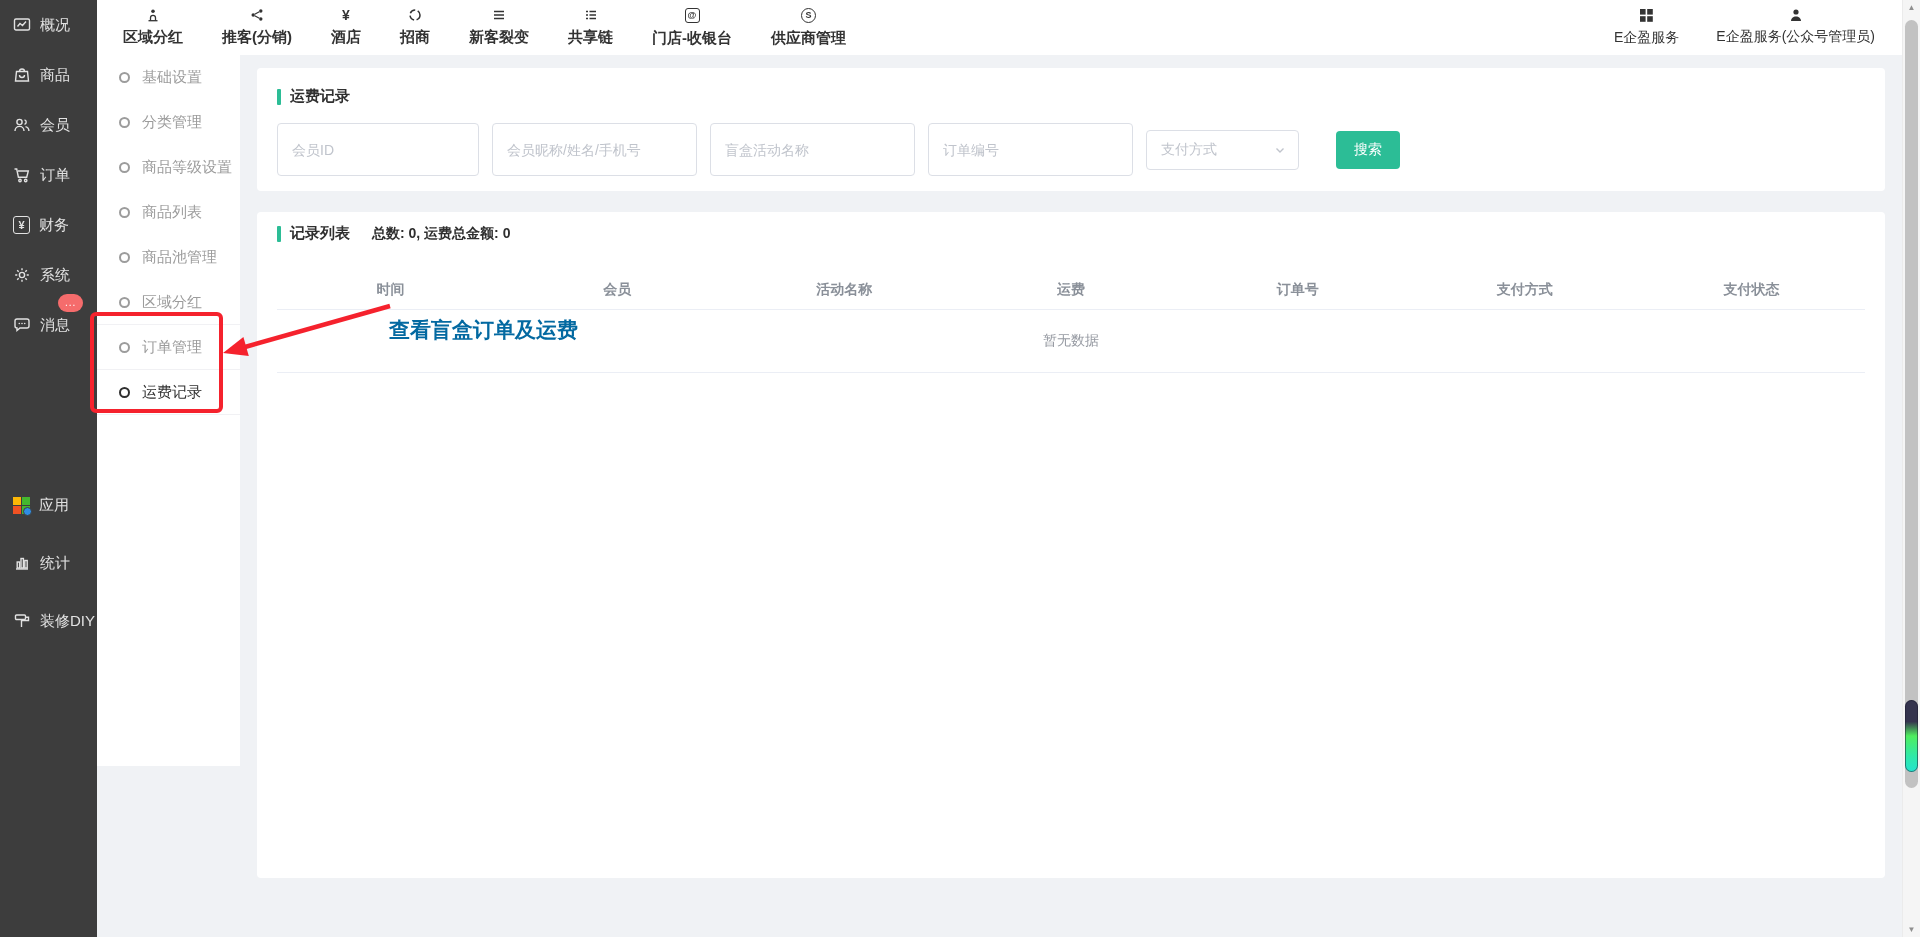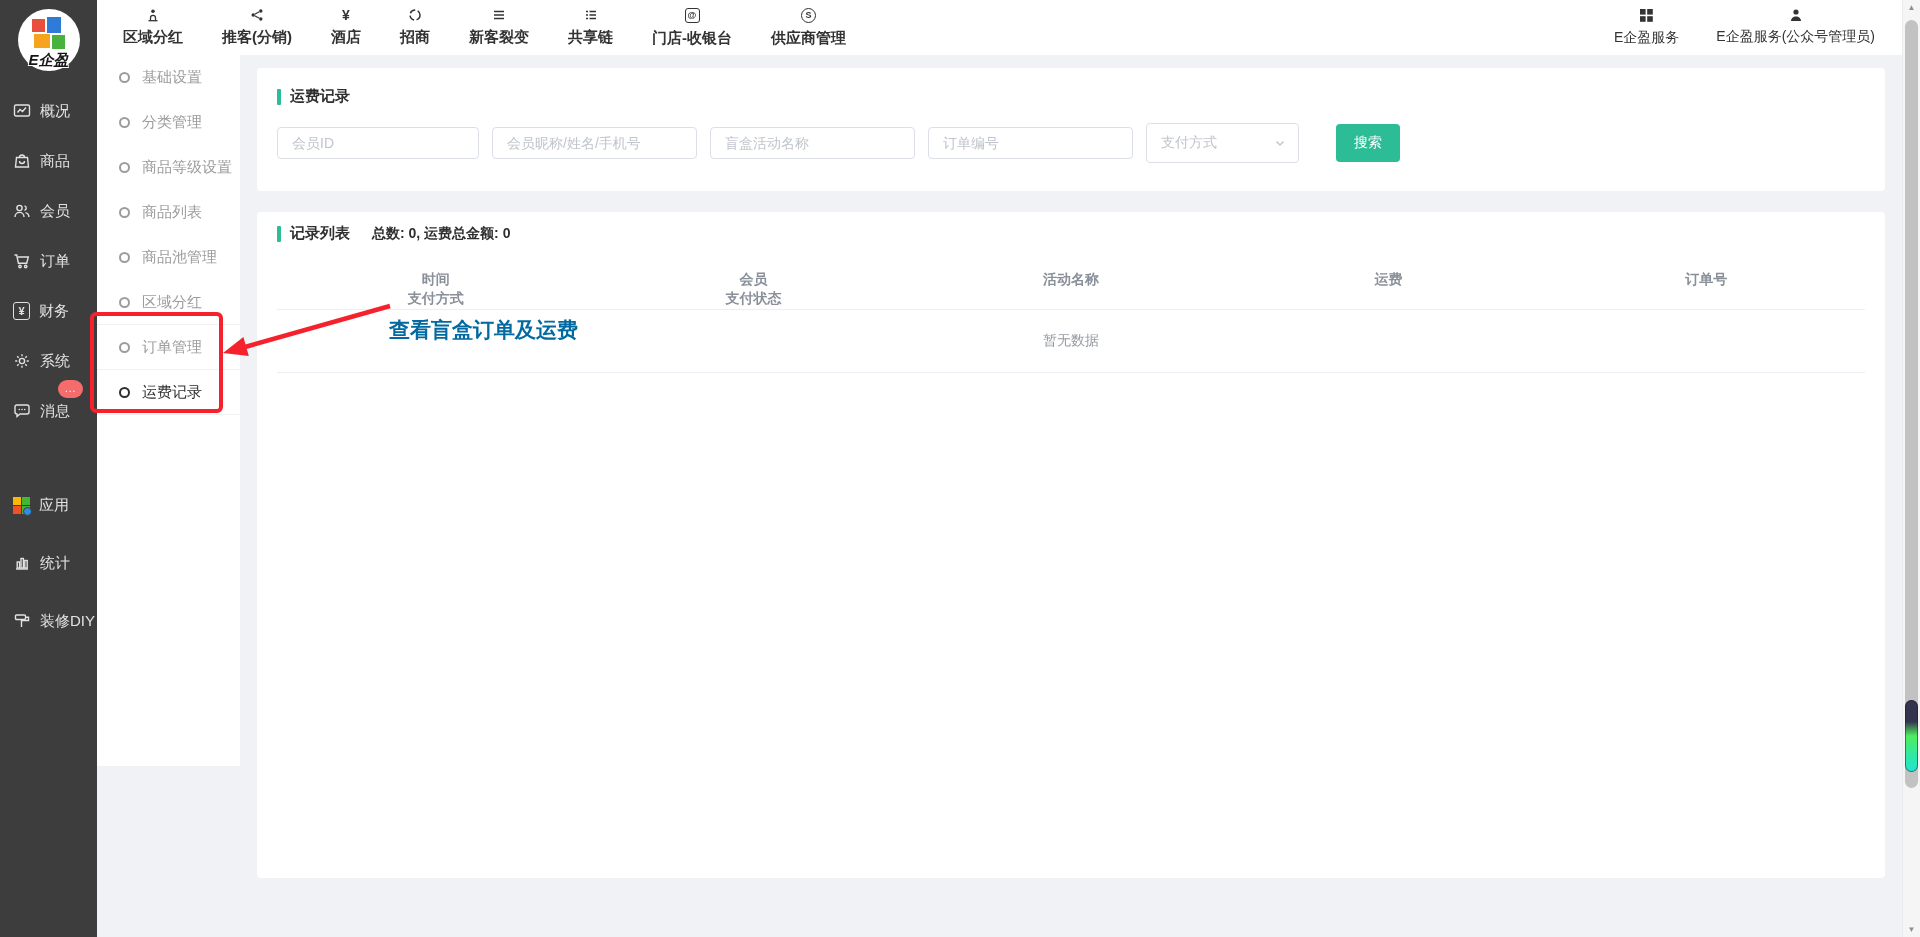--- a/index.html
+++ b/index.html
@@ -61,35 +61,35 @@
   .content { position:absolute; left:240px; top:55px; width:1662px; height:882px; padding:13px 17px 0 17px; }
   .card { background:#fff; border-radius:4px; }
   .card-search { height:123px; padding:19px 20px; margin-bottom:21px; }
   .card-records { min-height:666px; padding:12px 20px; }
   .panel-title-row { display:flex; align-items:center; gap:9px; }
   .green-bar { width:4px; height:16px; background:#2cbd96; border-radius:1px; }
   .panel-title { font-size:15px; font-weight:700; color:#2f2f2f; }
   .summary { margin-left:13px; font-size:14px; font-weight:700; color:#2f2f2f; }
 
   .search-row { margin-top:17px; display:flex; align-items:center; }
-  .s-input { height:32px; border:1px solid #dcdfe6; border-radius:4px; padding:0 14px; font-size:14px;
+  .s-input { height:53px; border:1px solid #dcdfe6; border-radius:4px; padding:0 14px; font-size:14px;
              color:#606266; outline:none; margin-right:13px; }
   .s-input::placeholder { color:#c0c4cc; }
   .w1{width:202px;} .w2{width:205px;} .w3{width:205px;} .w4{width:205px;}
   .select-box { width:153px; height:40px; border:1px solid #dcdfe6; border-radius:4px; display:flex;
                 align-items:center; justify-content:space-between; padding:0 12px 0 14px; font-size:14px;
                 color:#c0c4cc; margin-right:13px; cursor:pointer; background:#fff; }
   .date-box { width:398px; height:40px; border:1px solid #dcdfe6; border-radius:4px; display:flex;
               align-items:center; padding:0 12px; font-size:14px; color:#c0c4cc; background:#fff; cursor:pointer; }
   .date-box .d-start,.date-box .d-end { flex:1; text-align:center; }
   .date-box .d-sep { color:#606266; padding:0 4px; }
   .search-btn { width:64px; height:38px; background:#2cbd96; color:#fff; font-size:14px; border:none;
                 border-radius:4px; margin-left:24px; cursor:pointer; }
 
-  .table-head { margin-top:27px; display:grid; grid-template-columns:repeat(5,1fr); height:40px;
+  .table-head { margin-top:27px; display:grid; grid-template-columns:repeat(7,1fr); height:40px;
                 align-items:center; border-bottom:1px solid #ebeef5; }
   .th { text-align:center; font-size:14px; font-weight:700; color:#8a9099; }
   .empty-row { height:63px; display:flex; align-items:center; justify-content:center;
                border-bottom:1px solid #ebeef5; color:#969aa2; font-size:14px; }
 
   
   .anno-box { position:absolute; left:90px; top:312px; width:133px; height:101px; border:4px solid #f5222d;
               border-radius:6px; z-index:40; pointer-events:none; }
   .anno-text { position:absolute; left:389px; top:316px; font-size:21px; font-weight:700; color:#0369a1;
                z-index:40; pointer-events:none; }
@@ -103,29 +103,20 @@
   .sb-thumb { position:absolute; left:2px; top:20px; width:13px; height:768px; background:#c2c2c2;
               border-radius:7px; cursor:pointer; }
   .sb-marker { position:absolute; left:2px; top:700px; width:13px; height:72px; border-radius:7px;
                background:linear-gradient(180deg,#35344e 0%,#35344e 30%,#4eee5e 50%,#2fe9a8 78%,#23e3cf 100%);
                box-shadow:inset 0 0 0 1px rgba(30,30,50,.55); }
 </style>
 </head>
 <body>
 
 <aside class="dark-sidebar">
-  <div class="logo-wrap">
-    <div class="logo-circle">
-      <span class="blk red"></span>
-      <span class="blk blue"></span>
-      <span class="blk green"></span>
-      <span class="blk yellow"></span>
-      <span class="logo-text">E企盈</span>
-    </div>
-  </div>
 
   <nav>
     <div class="side-item">
       <svg width="18" height="18" viewBox="0 0 18 18" fill="none" stroke="#e2e2e2" stroke-width="1.4">
           <rect x="1.5" y="3" width="15" height="11" rx="1.5"></rect>
           <polyline points="4.5,10.5 7,7.5 9.5,9.5 13,5.5"></polyline>
         </svg>
       <span>概况</span>
     </div>
     <div class="side-item">

